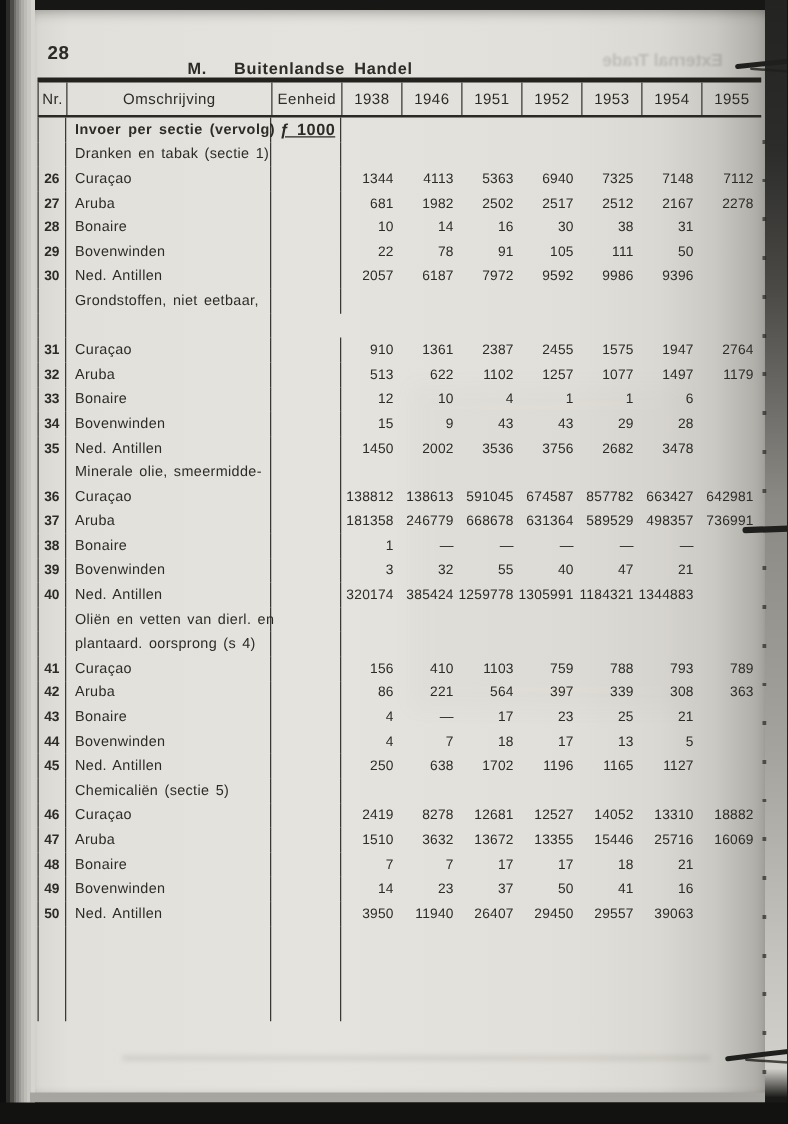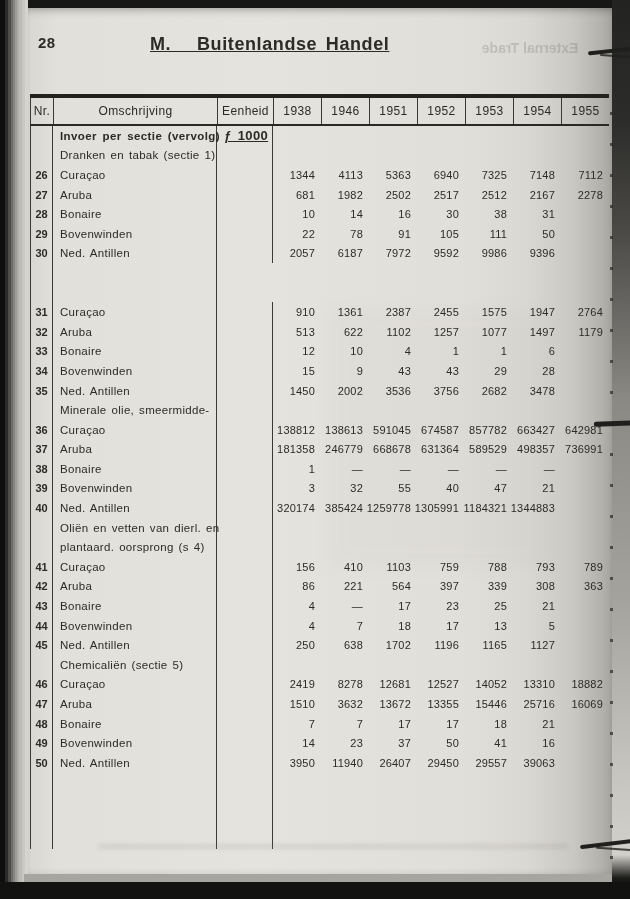--- a/index.html
+++ b/index.html
@@ -19,33 +19,33 @@
   }
   
   .page{
     position:absolute;left:28px;top:8px;width:584px;height:868px;
     background:linear-gradient(to right,
       #d9d7d1 0,#e2e0db 28px,#e5e3de 230px,#e1dfd9 430px,
       #dad8d2 500px,#cac8c2 545px,#b3b1ab 574px,#a5a39d 584px);
     box-shadow:inset 0 8px 10px -7px rgba(0,0,0,.35), inset 0 -6px 8px -6px rgba(0,0,0,.2);
   }
   .page-no{position:absolute;left:10px;top:26px;font-size:15px;font-weight:700;letter-spacing:.5px;}
-  .page-title{position:absolute;left:122px;top:26px;font-size:18px;font-weight:700;
-    letter-spacing:.6px;word-spacing:3px;white-space:pre;text-decoration:underline;}
+  .page-title{position:absolute;left:122px;top:39px;font-size:13px;font-weight:700;
+    letter-spacing:.6px;word-spacing:3px;white-space:pre;}
   
   .ghost-top{
     position:absolute;left:432px;top:32px;width:140px;text-align:center;
     transform:scaleX(-1);font-weight:700;font-size:14px;color:#55544f;
     opacity:.22;filter:blur(.7px);pointer-events:none;
   }
   .smudge{position:absolute;background:#8a887f;pointer-events:none;}
   .s1{left:70px;top:836px;width:470px;height:5px;opacity:.18;filter:blur(2px);}
   .s2{left:300px;top:300px;width:220px;height:260px;opacity:.04;filter:blur(8px);}
   
-  .table{position:absolute;left:2px;top:54px;width:579px;margin-top:32px;}
+  .table{position:absolute;left:2px;top:54px;width:579px;}
   .thead,.trow,.ttail{display:grid;grid-template-columns:23px 164px 56px repeat(7,48px);}
   .thead{
     height:26px;border-top:4px solid #23221e;border-bottom:2px solid #2a2925;
   }
   .th{display:flex;align-items:center;justify-content:center;font-size:12px;letter-spacing:.4px;
       border-left:1px solid #3a3935;}
   .th:last-child{border-right:none;}
   .trow{height:19.6px;align-items:center;}
   .trow.bold .c-label,.trow.bold .c-een{font-weight:700;letter-spacing:.4px;word-spacing:2px;}
   .c{height:100%;display:flex;align-items:center;overflow:visible;}
@@ -184,20 +184,21 @@
             <div class="c c-val">2057</div>
             <div class="c c-val">6187</div>
             <div class="c c-val">7972</div>
             <div class="c c-val">9592</div>
             <div class="c c-val">9986</div>
             <div class="c c-val">9396</div>
             <div class="c c-val"></div>
           </div>
           <div class="trow">
             <div class="c c-nr"></div>
+            <div class="c c-label">Grondstoffen, niet eetbaar,</div>
             <div class="c c-een"></div>
             <div class="c c-val"></div>
             <div class="c c-val"></div>
             <div class="c c-val"></div>
             <div class="c c-val"></div>
             <div class="c c-val"></div>
             <div class="c c-val"></div>
             <div class="c c-val"></div>
           </div>
           <div class="trow">

